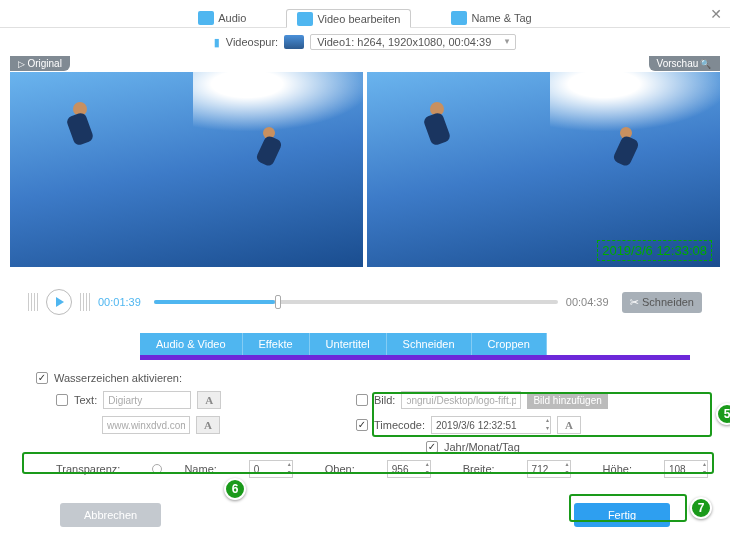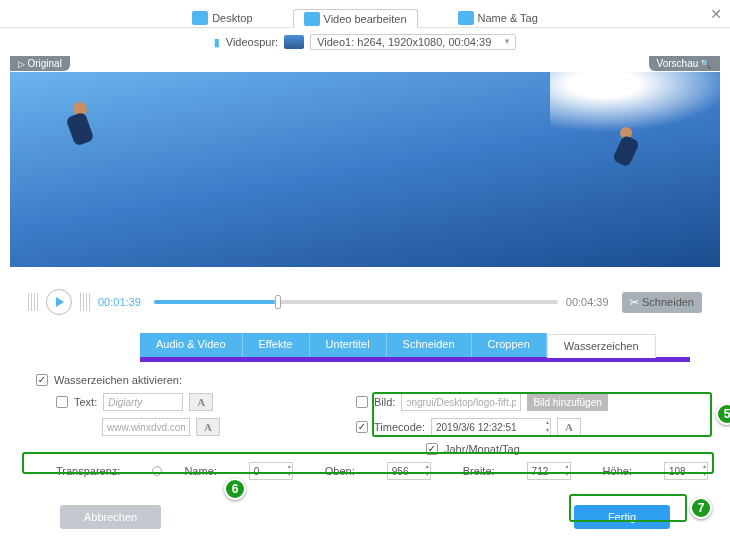--- a/index.html
+++ b/index.html
@@ -64,21 +64,21 @@
 </style>
 </head>
 <body>
 
 <div class="window">
 <span class="close-btn">✕</span>
 
 <div class="top-tabs">
   <div class="top-tab">
         <span class="ic"></span>
-        <span>Desktop</span>
+        <span>Audio</span>
       </div>
   <div class="top-tab active">
         <span class="ic"></span>
         <span>Video bearbeiten</span>
       </div>
   <div class="top-tab">
         <span class="ic"></span>
         <span>Name &amp; Tag</span>
       </div>
 </div>
@@ -91,20 +91,26 @@
 </div>
 
 <div class="preview-row">
   <span class="badge orig">Original</span>
   <span class="badge vor">Vorschau</span>
   <div class="vid">
         <div class="cloud"></div>
         <div class="sky1"></div>
         <div class="sky2"></div>
       </div>
+  <div class="vid">
+        <div class="cloud"></div>
+        <div class="sky1"></div>
+        <div class="sky2"></div>
+    <div class="timecode-ov">2019/3/6 12:33:08</div>
+  </div>
 </div>
 
 <div class="play-row">
   <span class="grip"></span>
   <span class="play-btn"></span>
   <span class="grip"></span>
   <span class="time-txt">00:01:39</span>
   <div class="seek">
         <div class="fill"></div>
         <div class="knob"></div>
@@ -112,34 +118,33 @@
   <span class="time-txt" style="color:#888">00:04:39</span>
   <span class="cut-btn">✂ <span>Schneiden</span></span>
 </div>
 
 <div class="edit-tabs" style="margin-left:140px;margin-right:40px">
   <div class="etab">Audio &amp; Video</div>
   <div class="etab">Effekte</div>
   <div class="etab">Untertitel</div>
   <div class="etab">Schneiden</div>
   <div class="etab">Croppen</div>
-  <div class="etab active">Wasserzeichen</div>
 </div>
 
 <div class="panel">
   <div class="row">
     <span class="chk on"></span>
     <span>Wasserzeichen aktivieren:</span>
   </div>
   <div style="display:flex;gap:40px">
     <div style="flex:0 0 280px;padding-left:20px">
       <div class="row">
         <span class="chk"></span>
         <span>Text:</span>
-        <input class="txt-in" style="width: 80px; font-style: italic;" value="Digiarty">
+        <input class="txt-in" style="width: 88px;" value="Digiarty">
         <span class="font-btn">A</span>
       </div>
       <div class="row" style="padding-left:46px">
         <input class="txt-in" style="width: 88px;" value="www.winxdvd.com">
         <span class="font-btn">A</span>
       </div>
     </div>
     <div style="flex:1">
       <div class="row">
         <span class="chk"></span>

